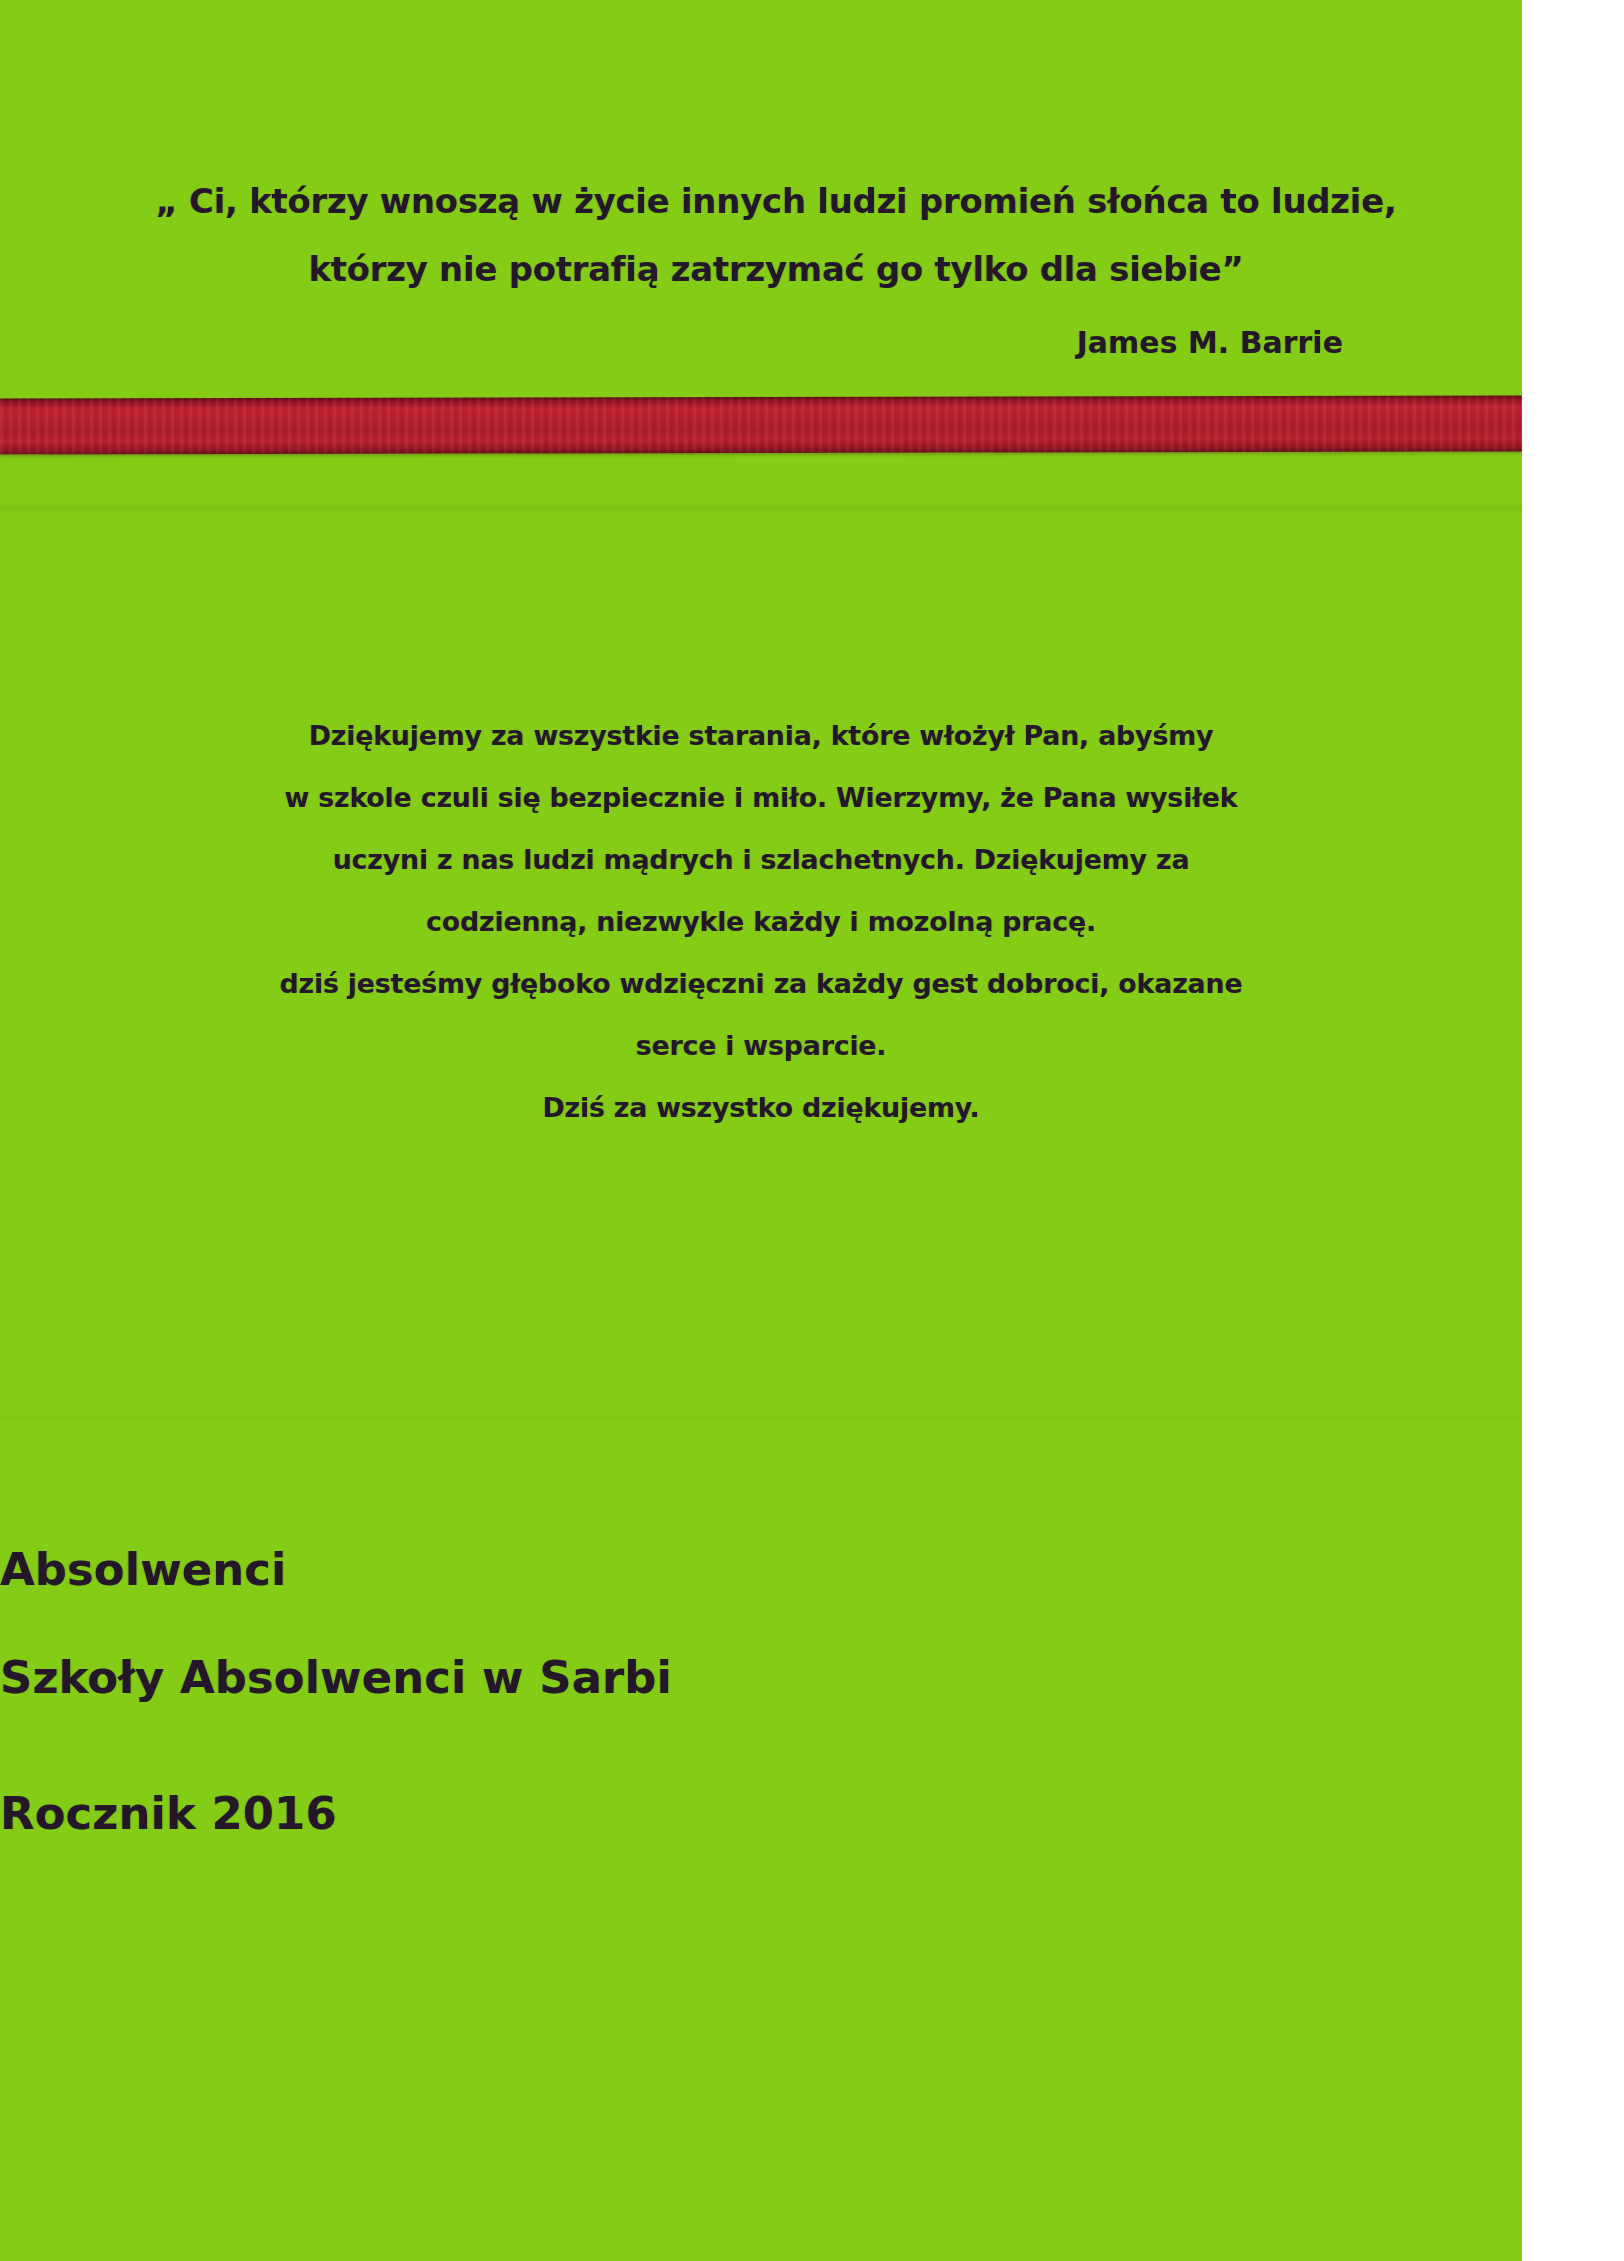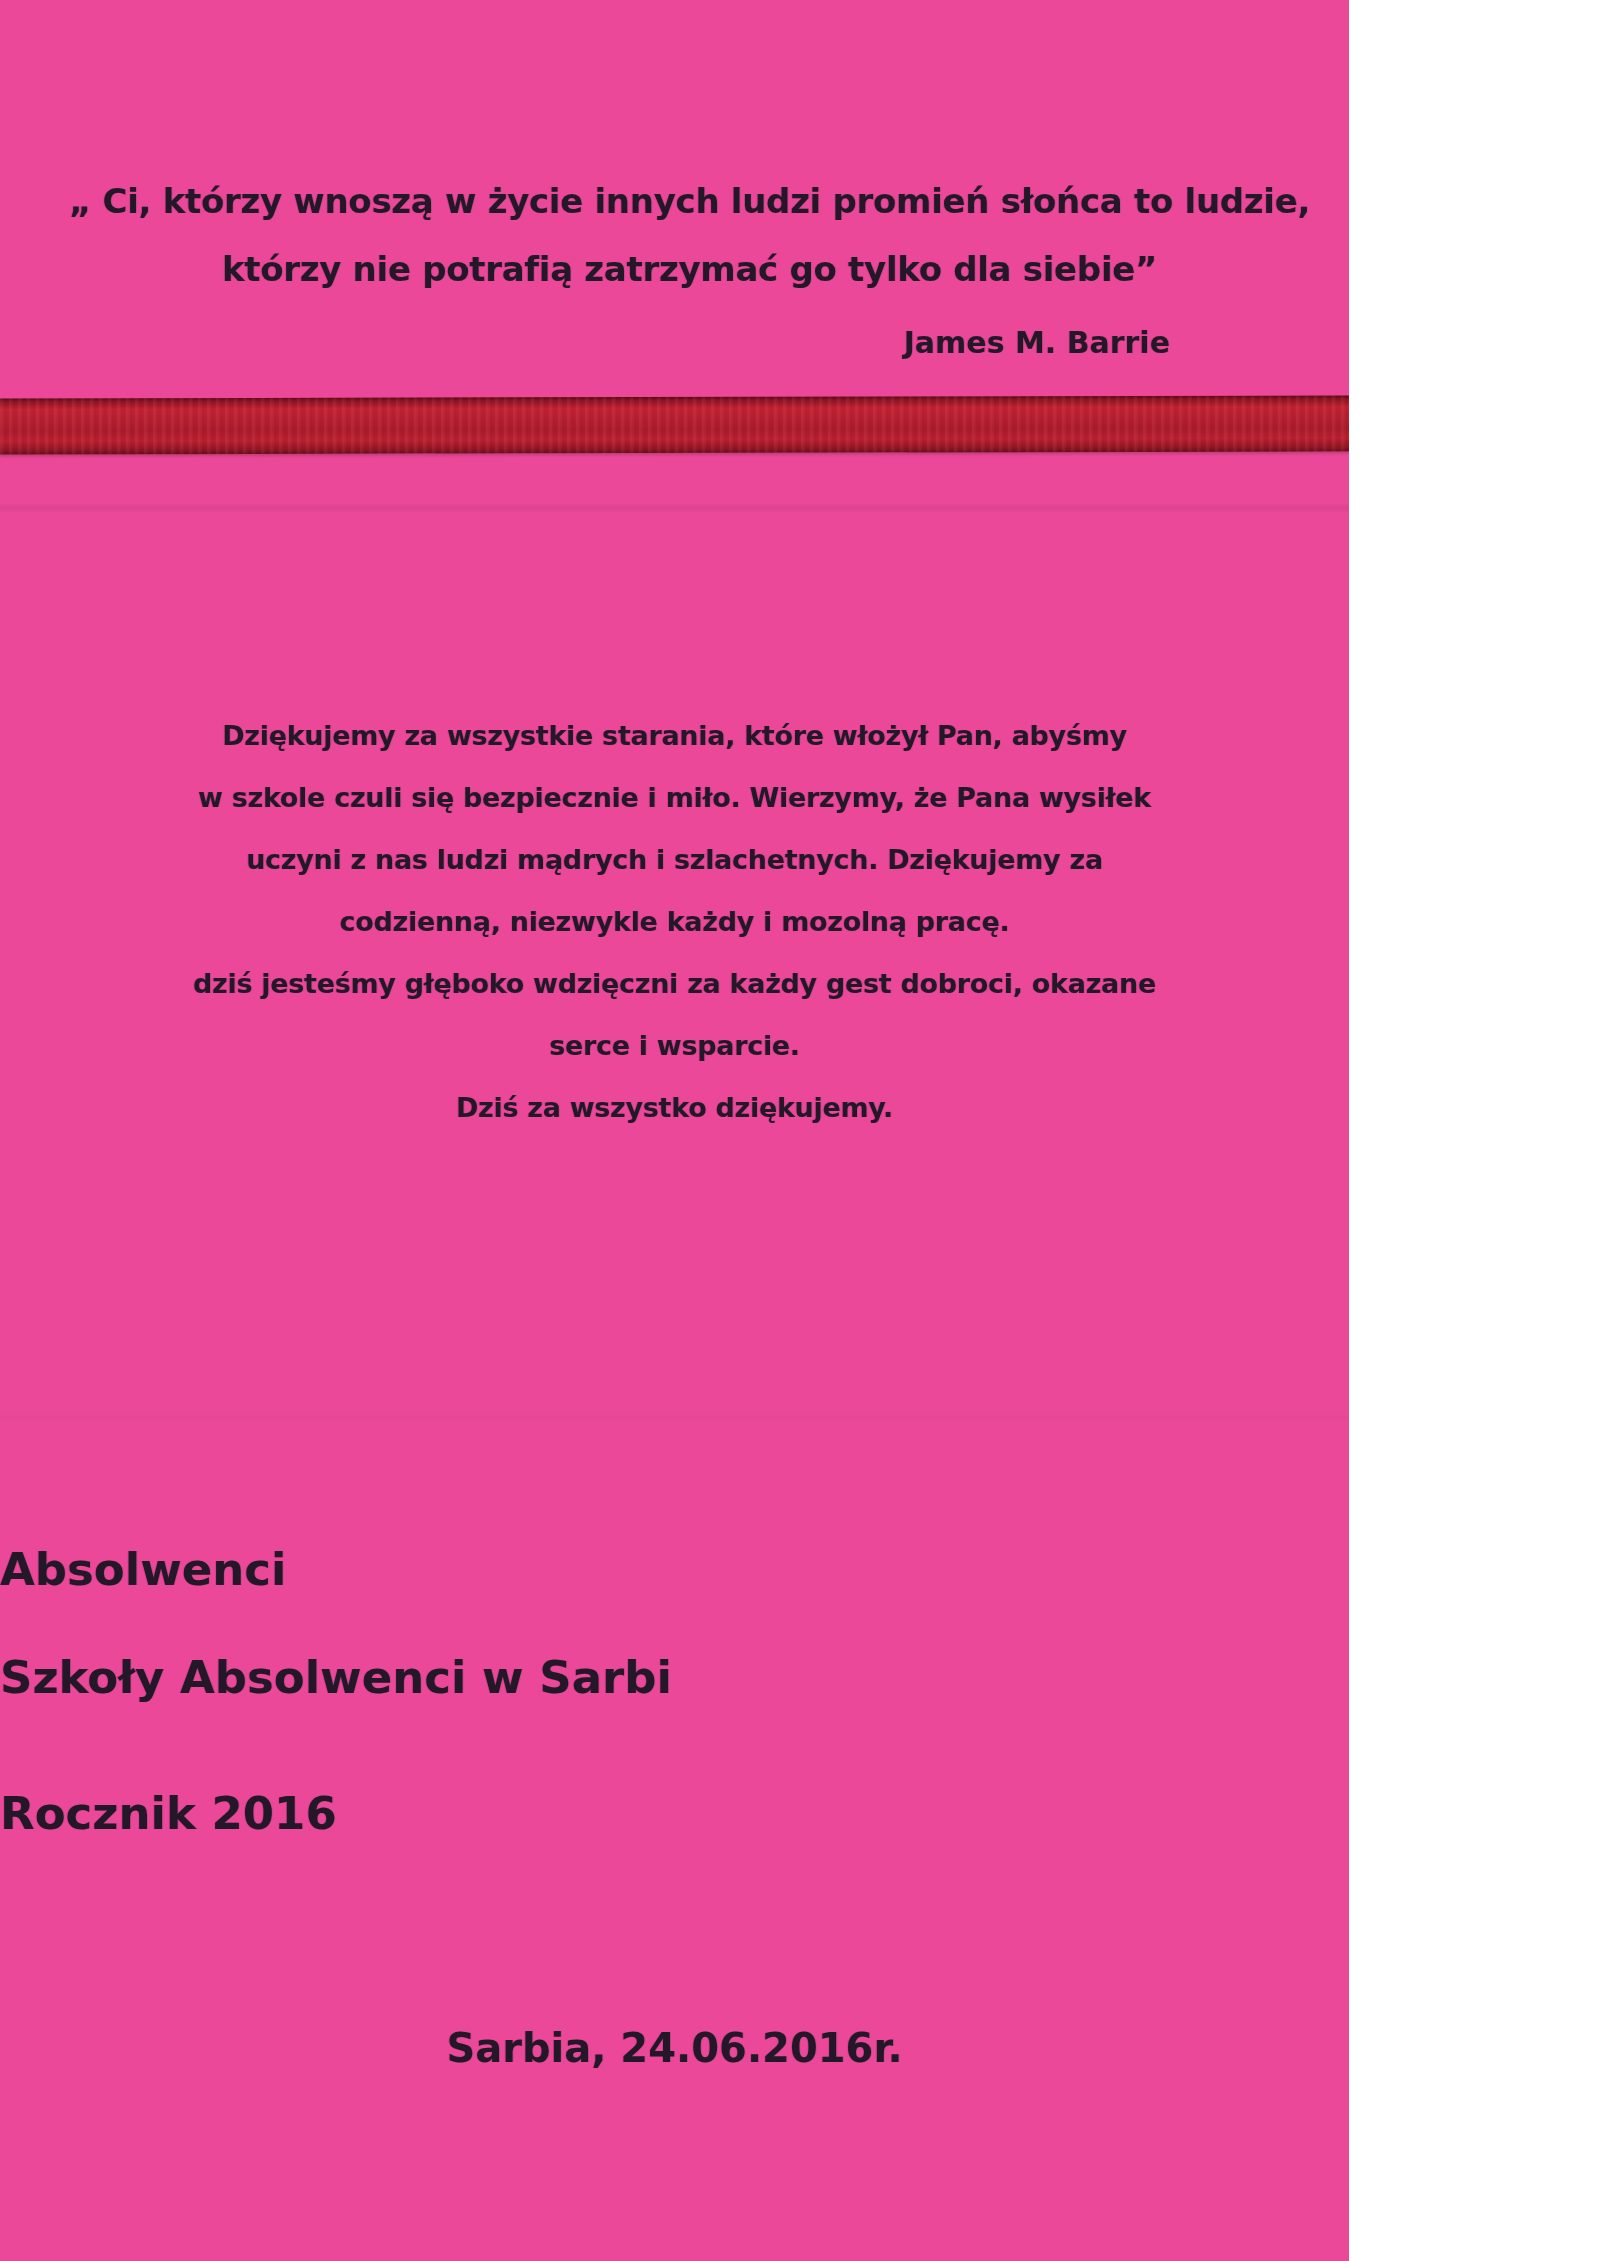--- a/index.html
+++ b/index.html
@@ -2,23 +2,23 @@
 <html><head>
 <meta charset="utf-8">
 <style>
   html, body {
     margin: 0;
     padding: 0;
     background: #ffffff;
   }
   .page {
     position: relative;
-    width: 1349px;
+    width: 1522px;
     height: 2262px;
-    background: #ec4899;
+    background: #84cc16;
     overflow: hidden;
     font-family: "DejaVu Sans", sans-serif;
     font-weight: 700;
     color: #241828;
   }
   
   .ink {
     text-shadow: 1px 0 0 rgba(0, 90, 70, 0.15), -1px 0 0 rgba(110, 0, 100, 0.15);
   }
 
@@ -134,16 +134,15 @@
     <div>serce i wsparcie.</div>
     <div>Dziś za wszystko dziękujemy.</div>
   </div>
 
   <div class="crease crease-2"></div>
 
   <div class="sig sig-1 ink">Absolwenci</div>
   <div class="sig sig-2 ink">Szkoły Absolwenci w Sarbi</div>
   <div class="sig sig-3 ink">Rocznik 2016</div>
 
-  <div class="dateline ink">Sarbia, 24.06.2016r.</div>
 
 </div>
 
 
 </body></html>

